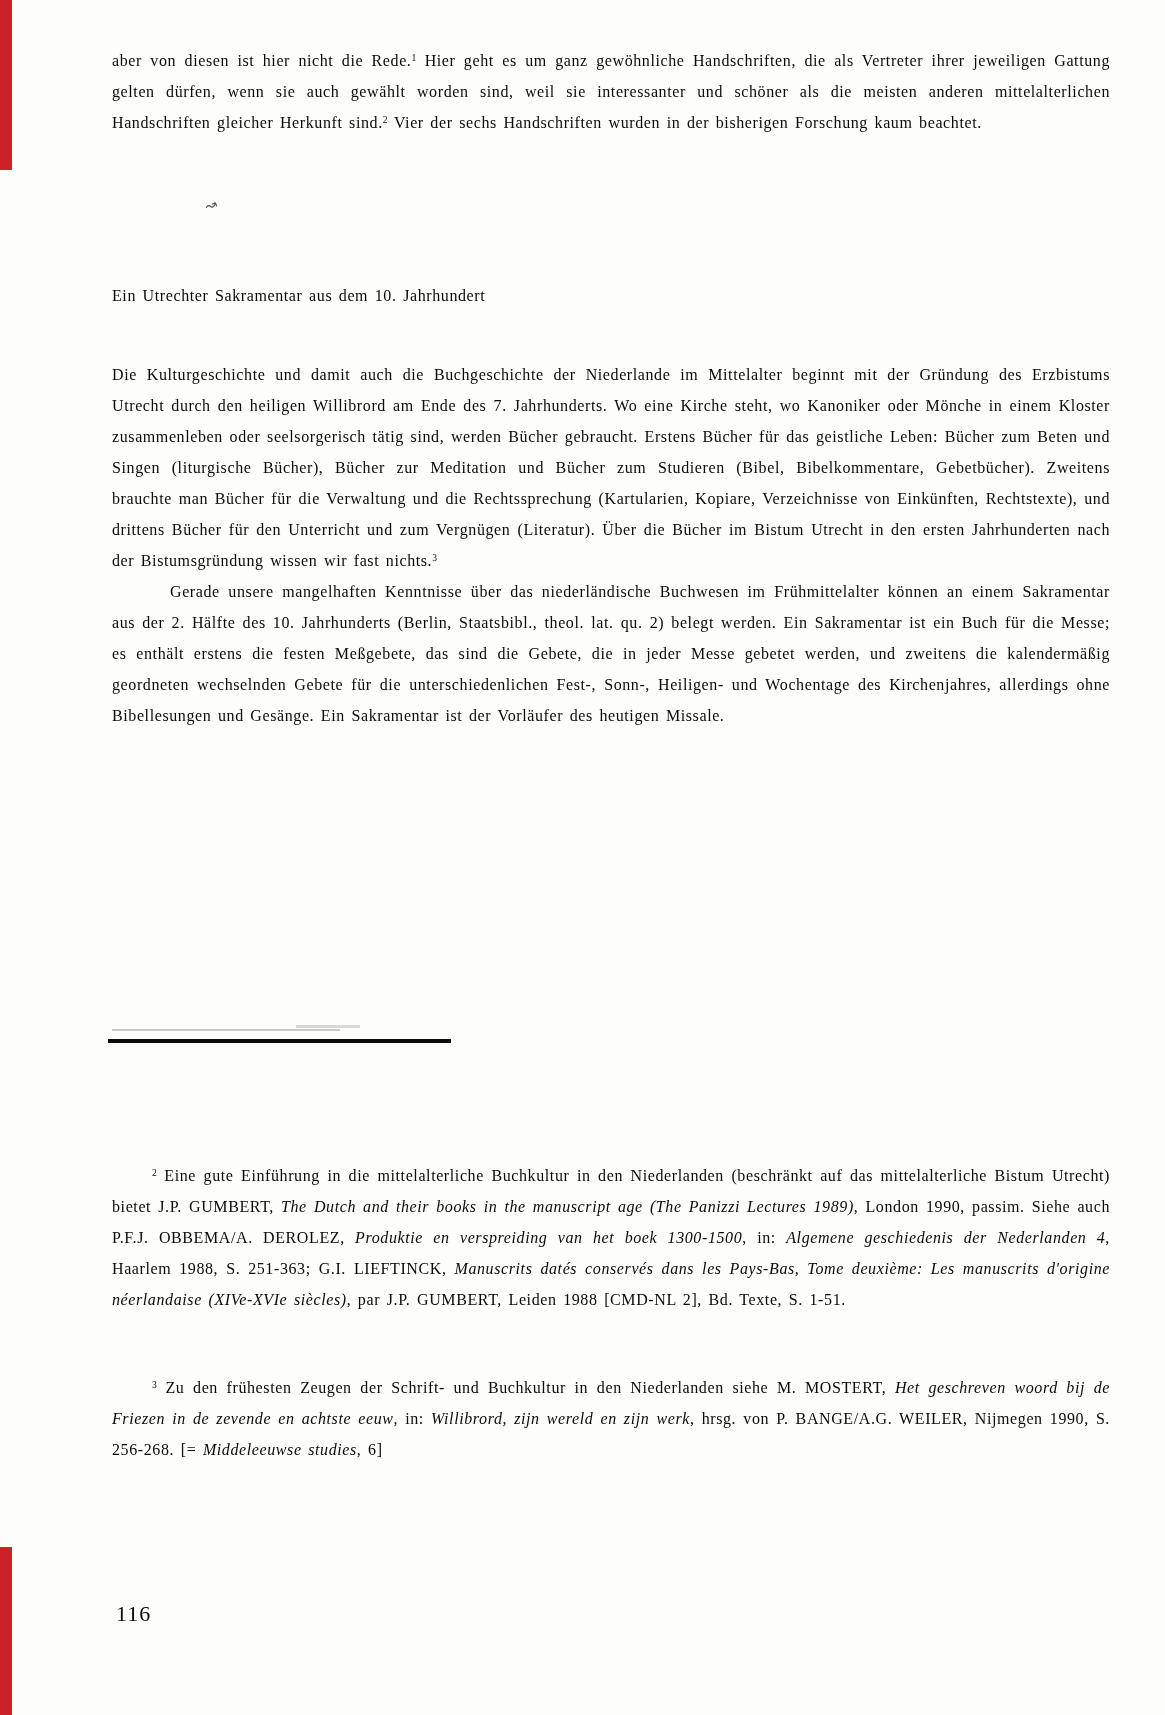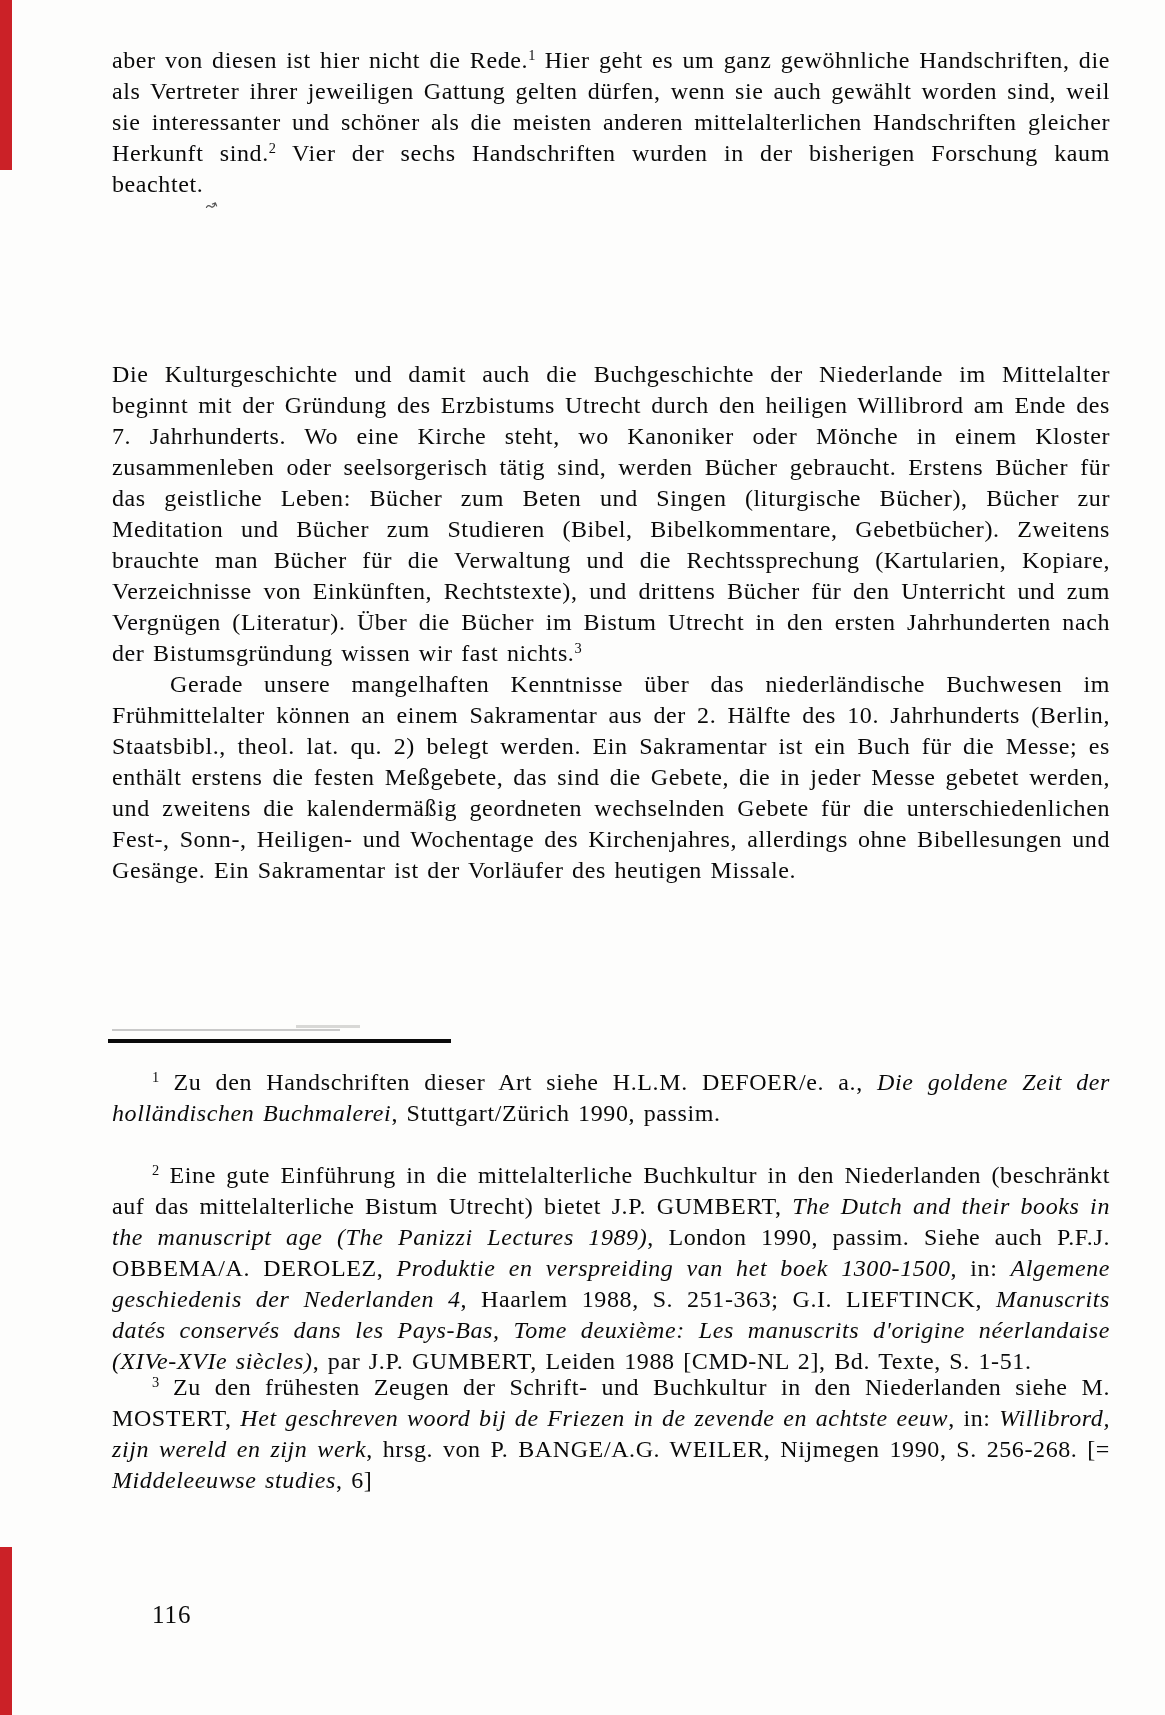--- a/index.html
+++ b/index.html
@@ -8,21 +8,21 @@
     position:relative;
     width:1165px; height:1715px;
     background:#fdfdfc;
     font-family:"Liberation Serif", serif;
     color:#0a0a0a;
     overflow:hidden;
   }
   .textblock {
     position:absolute;
     left:112px; width:998px;
-    font-size:24px;
+    font-size:16px;
     line-height:31px;
     letter-spacing:0.6px;
     word-spacing:2px;
     text-align:justify;
   }
   .textblock p { margin:0; }
   .intro   { top:45px; }
   .heading { top:280px; text-align:left; }
   .bodytext{ top:359px; }
   .para-indent { text-indent:58px;font-family:Liberation Serif, serif; }
@@ -37,21 +37,21 @@
   .fnrule-ghost {
     position:absolute; left:112px; top:1029px;
     width:228px; height:2px; background:#c9c9c9;
   }
   .fnrule-ghost2 {
     position:absolute; left:296px; top:1025px;
     width:64px; height:3px; background:#d8d8d6;
   }
   .pagenum {
     position:absolute; left:116px; top:1601px;
-    font-size:25px; letter-spacing:1px;margin-left:36px;
+    font-size:22px; letter-spacing:1px;
   }
   .redmark { position:absolute; left:0; width:12px; }
   .red-top    { top:0;      height:170px; }
   .red-bottom { top:1547px; height:168px; }
   .stray {
     position:absolute; left:205px; top:197px;
     font-family:"DejaVu Sans", sans-serif;
     font-size:14px; color:#555;
     transform:rotate(-22deg);
   }
@@ -70,31 +70,31 @@
 
 <div class="page">
 
   <div class="redmark red-top" style="background: rgb(203, 33, 39);"></div>
   <div class="redmark red-bottom" style="background: rgb(203, 33, 39);"></div>
 
   <div class="textblock intro"><span>aber von diesen ist hier nicht die Rede.</span><sup>1</sup><span> Hier geht es um ganz gewöhnliche Handschriften, die als Vertreter ihrer jeweiligen Gattung gelten dürfen, wenn sie auch gewählt worden sind, weil sie interessanter und schöner als die meisten anderen mittelalterlichen Handschriften gleicher Herkunft sind.</span><sup>2</sup><span> Vier der sechs Handschriften wurden in der bisherigen Forschung kaum beachtet.</span></div>
 
   <div class="stray">↝</div>
 
+  <div class="textblock heading">Ein Utrechter Sakramentar aus dem 10. Jahrhundert</div>
 
   <div class="textblock bodytext">
     <p><span>Die Kulturgeschichte und damit auch die Buchgeschichte der Niederlande im Mittelalter beginnt mit der Gründung des Erzbistums Utrecht durch den heiligen Willibrord am Ende des 7. Jahrhunderts. Wo eine Kirche steht, wo Kanoniker oder Mönche in einem Kloster zusammenleben oder seelsorgerisch tätig sind, werden Bücher gebraucht. Erstens Bücher für das geistliche Leben: Bücher zum Beten und Singen (liturgische Bücher), Bücher zur Meditation und Bücher zum Studieren (Bibel, Bibelkommentare, Gebetbücher). Zweitens brauchte man Bücher für die Verwaltung und die Rechtssprechung (Kartularien, Kopiare, Verzeichnisse von Einkünften, Rechtstexte), und drittens Bücher für den Unterricht und zum Vergnügen (Literatur). Über die Bücher im Bistum Utrecht in den ersten Jahrhunderten nach der Bistumsgründung wissen wir fast nichts.</span><sup>3</sup></p>
     <p class="para-indent"><span>Gerade unsere mangelhaften Kenntnisse über das niederländische Buchwesen im Frühmittelalter können an einem Sakramentar aus der 2. Hälfte des 10. Jahrhunderts (Berlin, Staatsbibl., theol. lat. qu. 2) belegt werden. Ein Sakramentar ist ein Buch für die Messe; es enthält erstens die festen Meßgebete, das sind die Gebete, die in jeder Messe gebetet werden, und zweitens die kalendermäßig geordneten wechselnden Gebete für die unterschiedenlichen Fest-, Sonn-, Heiligen- und Wochentage des Kirchenjahres, allerdings ohne Bibellesungen und Gesänge. Ein Sakramentar ist der Vorläufer des heutigen Missale.</span></p>
   </div>
 
   <div class="fnrule-ghost"></div>
   <div class="fnrule-ghost2"></div>
   <div class="fnrule"></div>
 
-  <div class="textblock fn1 fn-para"><sup>1</sup><span> Zu den Handschriften dieser Art siehe H.L.M. DEFOER/e. a., </span><span class="it">Die goldene Zeit der holländischen Buchmalerei</span><span>, Stuttgart/Zürich 1990, passim.</span></div>
 
   <div class="textblock fn2 fn-para"><sup>2</sup><span> Eine gute Einführung in die mittelalterliche Buchkultur in den Niederlanden (beschränkt auf das mittelalterliche Bistum Utrecht) bietet J.P. GUMBERT, </span><span class="it">The Dutch and their books in the manuscript age (The Panizzi Lectures 1989)</span><span>, London 1990, passim. Siehe auch P.F.J. OBBEMA/A. DEROLEZ, </span><span class="it">Produktie en verspreiding van het boek 1300-1500</span><span>, in: </span><span class="it">Algemene geschiedenis der Nederlanden 4</span><span>, Haarlem 1988, S. 251-363; G.I. LIEFTINCK, </span><span class="it">Manuscrits datés conservés dans les Pays-Bas, Tome deuxième: Les manuscrits d'origine néerlandaise (XIVe-XVIe siècles)</span><span>, par J.P. GUMBERT, Leiden 1988 [CMD-NL 2], Bd. Texte, S. 1-51.</span></div>
 
   <div class="textblock fn3 fn-para"><sup>3</sup><span> Zu den frühesten Zeugen der Schrift- und Buchkultur in den Niederlanden siehe M. MOSTERT, </span><span class="it">Het geschreven woord bij de Friezen in de zevende en achtste eeuw</span><span>, in: </span><span class="it">Willibrord, zijn wereld en zijn werk</span><span>, hrsg. von P. BANGE/A.G. WEILER, Nijmegen 1990, S. 256-268. [= </span><span class="it">Middeleeuwse studies</span><span>, 6]</span></div>
 
   <div class="pagenum">116</div>
 
 </div>
 
 </body></html>

